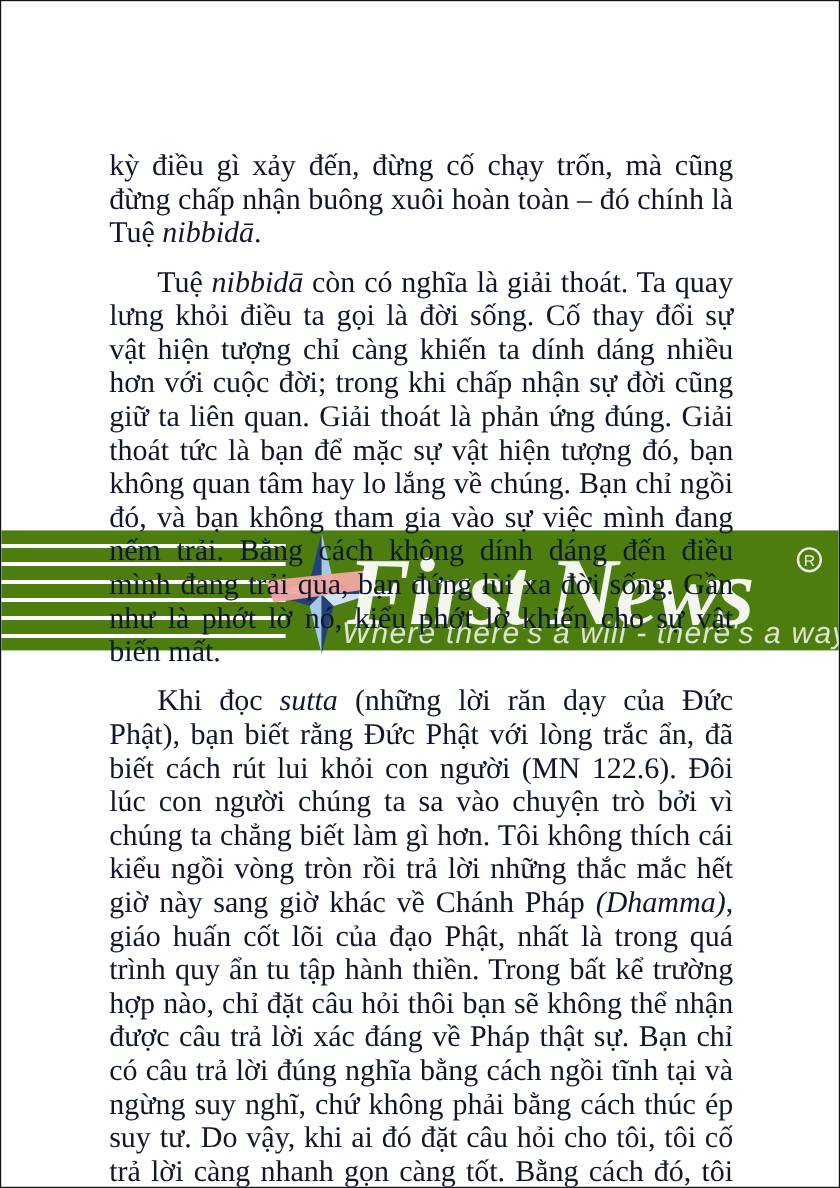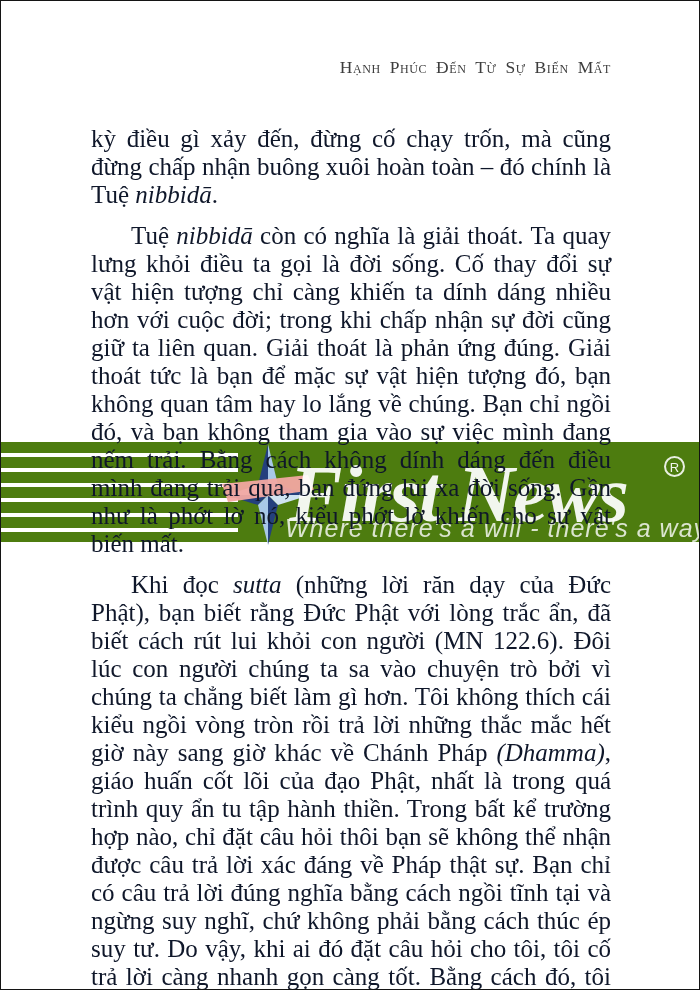--- a/index.html
+++ b/index.html
@@ -120,21 +120,20 @@
     font-size: 19px;
     color: #2e2e2e;
     z-index: 3;
   }
 </style>
 </head>
 <body>
 
 <div class="page">
 
-  <div class="running-head">Hạnh Phúc Đến Từ Sự Biến Mất</div>
 
   <div class="wm-band">
     <div class="wm-stripes"></div>
 
     <svg class="wm-logo" viewBox="0 0 92 102" xmlns="http://www.w3.org/2000/svg">
 
       <polygon points="46,0 46,51 36,41" fill="#24407d"></polygon>
       <polygon points="46,0 46,51 56,41" fill="#a8c8e8"></polygon>
       <polygon points="4,51 46,51 36,41" fill="#cfe3f2"></polygon>
       <polygon points="4,51 46,51 36,61" fill="#24407d"></polygon>

